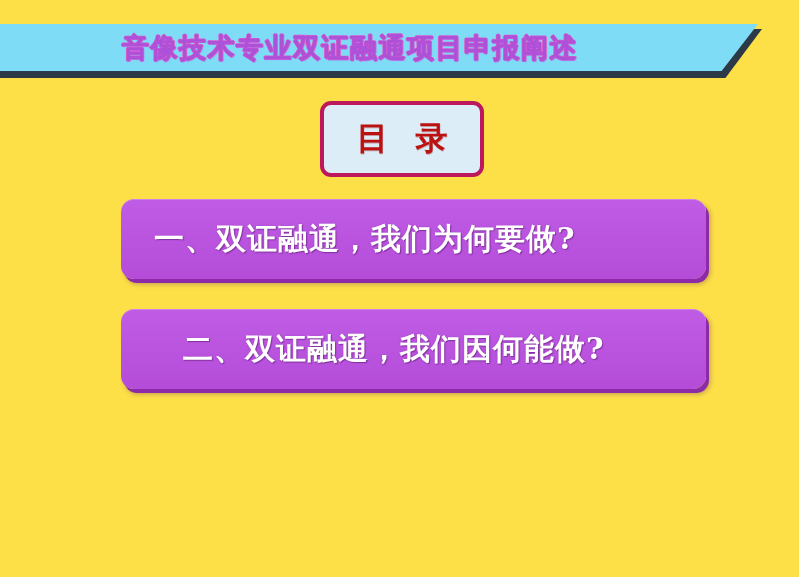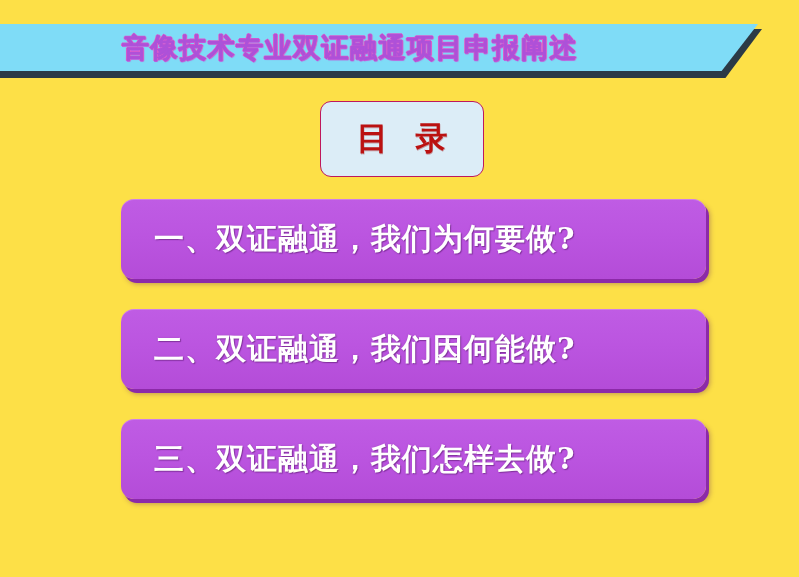--- a/index.html
+++ b/index.html
@@ -80,21 +80,21 @@
 
   
   .toc-box {
     position: absolute;
     left: 320px;
     top: 101px;
     width: 164px;
     height: 76px;
     box-sizing: border-box;
     background: #dcedf7;
-    border: 1px solid #be185d;
+    border: 4px solid #be185d;
     border-radius: 11px;
     display: flex;
     align-items: center;
     justify-content: center;
   }
   .toc-label {
     font-family: "DejaVu Serif", "Liberation Serif", serif;
     font-size: 32px;
     font-weight: bold;
     color: #bb1111;
@@ -121,21 +121,21 @@
     border-radius: 13px;
     background: linear-gradient(180deg, #bf5ce4 0%, #bb55e0 45%, #b44cd8 100%);
     box-shadow:
       3px 4px 0 0 #8c2aa8,
       4px 5px 5px 0 rgba(80, 20, 100, .35),
       inset 0 1px 0 rgba(255,255,255,.22);
     display: flex;
     align-items: center;
   }
   .bar-1 { top: 199px; }
-  .bar-2 { top: 309px; }
+  .bar-2 { top: 309px; padding-left: 29px; }
   .bar-3 { top: 419px; }
 
   .bar-text {
     padding-left: 33px;
     font-family: "DejaVu Serif", "Liberation Serif", serif;
     font-size: 30px;
     font-weight: bold;
     color: #ffffff;
     letter-spacing: 1px;
     white-space: nowrap;
@@ -162,19 +162,16 @@
   <div class="bars">
 
     <div class="bar bar-1">
       <span class="bar-text">一、双证融通，我们为何要做?</span>
     </div>
 
     <div class="bar bar-2">
       <span class="bar-text">二、双证融通，我们因何能做?</span>
     </div>
 
-    <div class="bar bar-3">
-      <span class="bar-text">三、双证融通，我们怎样去做?</span>
-    </div>
 
   </div>
 
 </div>
 
 </body></html>

